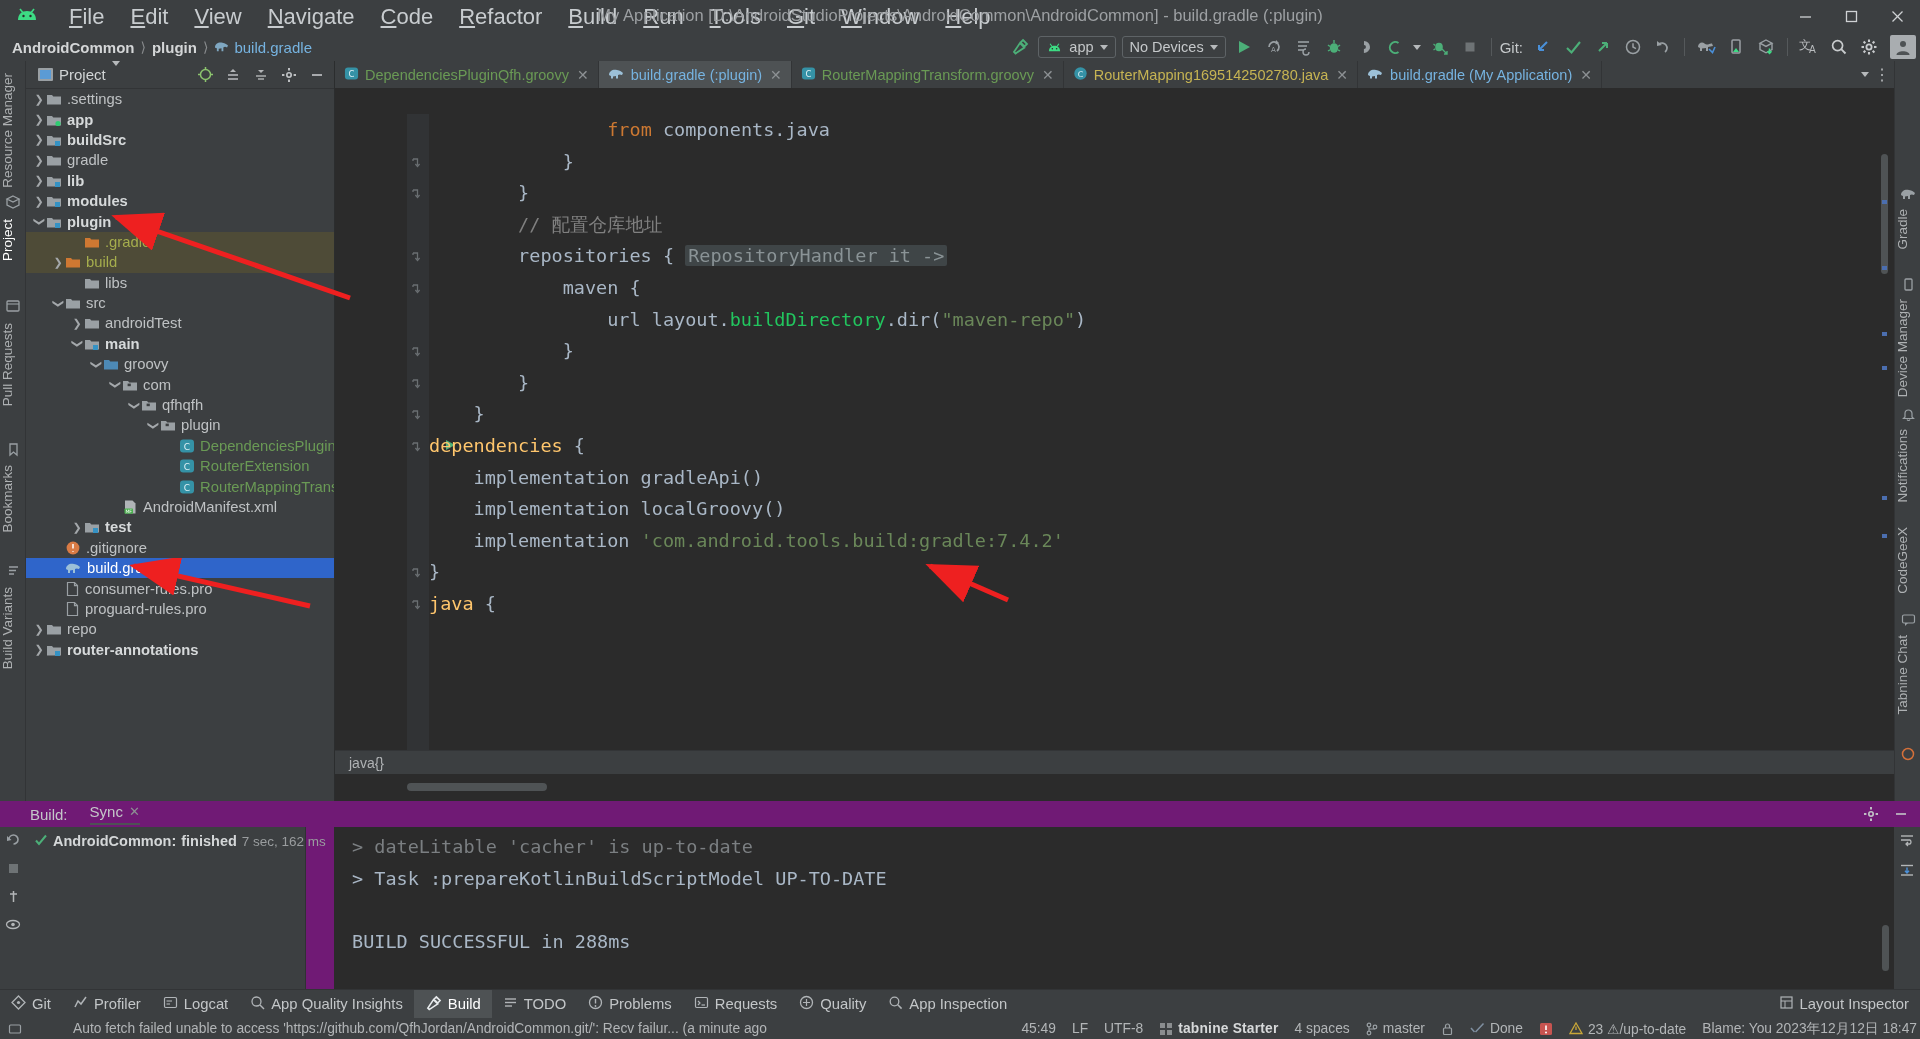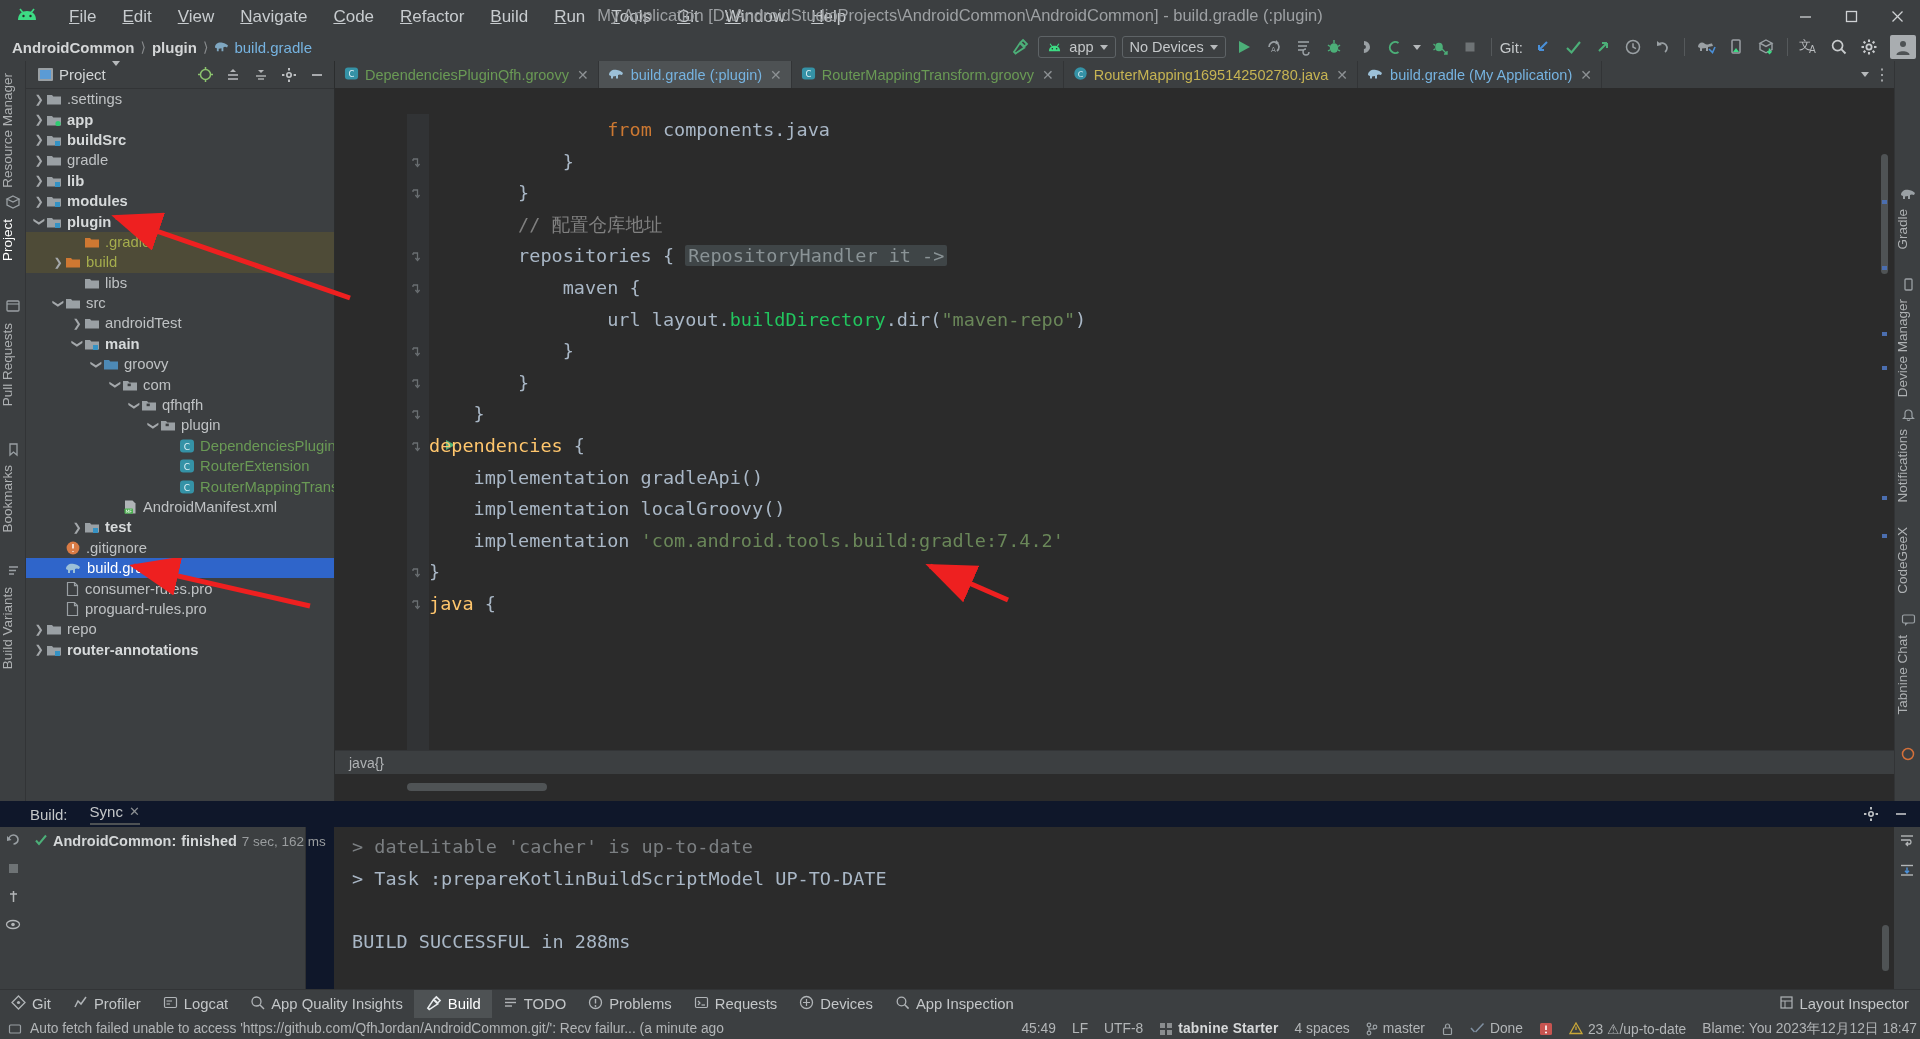--- a/index.html
+++ b/index.html
@@ -14,21 +14,21 @@
 
   
   .titlebar {
     position: absolute; top: 0; left: 0; width: 1920px; height: 33px;
     background: #3c3f41; display: flex; align-items: center;
   }
   .andro-logo { width: 26px; height: 26px; margin-left: 14px; position: relative; }
   .andro-logo svg { display: block; }
   .menubar { display: flex; align-items: center; margin-left: 16px; gap: 0px; }
   .menu-item {
-    font-size: 17px; color: #c8cccf; padding: 4px 13px; cursor: default;
+    font-size: 22px; color: #c8cccf; padding: 4px 13px; cursor: default;
     white-space: nowrap;
   }
   .menu-item u { text-decoration: underline; }
   .win-title {
     position: absolute; left: 0; width: 1920px; text-align: center;
     font-size: 16.5px; color: #9da0a3; top: 6px; pointer-events: none;
   }
   .win-buttons {
     position: absolute; right: 0; top: 0; height: 33px;
     display: flex; align-items: center;
@@ -192,21 +192,21 @@
   .hscrollwrap {
     position: absolute; bottom: 0px; left: 0; right: 0; height: 27px; background: #2b2b2b;
   }
   .hthumb {
     position: absolute; top: 9px; height: 8px; background: #4f5355; border-radius: 4px;
   }
 
   
   .buildpanel {
     position: absolute; top: 801px; left: 0; right: 0; height: 209px;
-    background: #0f172a;
+    background: #701a75;
   }
   .bp-header {
     height: 26px; display: flex; align-items: center; padding-left: 30px;
     font-size: 15px; color: #c4c7c9; position: relative;
   }
   .bp-header .btab {
     margin-left: 22px; display: flex; align-items: center; gap: 6px;
     padding-bottom: 3px; border-bottom: 2px solid #4e5254;
   }
   .bp-header .x { color: #8d9194; font-size: 13px; }
@@ -244,21 +244,21 @@
   .bw.active { background: #4e5254; color: #ffffff; }
   .bottombar .right { margin-left: auto; display: flex; align-items: center; }
 
   
   .statusbar {
     position: absolute; bottom: 0; left: 0; right: 0; height: 21px;
     background: #3c3f41; display: flex; align-items: center;
     font-size: 13.8px; color: #b2b5b7; white-space: nowrap;
   }
   .statusbar .si { display: flex; align-items: center; gap: 5px; padding: 0 8px; }
-  .sb-left { display: flex; align-items: center; flex: 0 0 auto; }
+  .sb-left { display: flex; align-items: center; flex: 0 0 auto; gap: 43px; }
   .sb-right { margin-left: auto; display: flex; align-items: center; }
   .tabnine { color: #d7d9da; font-weight: bold; letter-spacing: .2px; }
 
   
   .annot { position: absolute; pointer-events: none; }
 </style>
 </head>
 <body>
 
 <div id="app">
@@ -1162,21 +1162,21 @@
             <path d="M4 6 L6 8 L4 10" stroke="#b0b4b7" stroke-width="1.2" fill="none"></path>
             <line x1="7.5" y1="10" x2="11" y2="10" stroke="#b0b4b7" stroke-width="1.2"></line>
           </svg></span>
         <span>Requests</span>
       </div>
       <div class="bw">
         <span><svg width="15" height="15" viewBox="0 0 15 15">
             <circle cx="7.5" cy="7.5" r="6" fill="none" stroke="#b0b4b7" stroke-width="1.3"></circle>
             <path d="M4 7.5 L11 7.5 M7.5 4 L7.5 11" stroke="#b0b4b7" stroke-width="1.2"></path>
           </svg></span>
-        <span>Devices</span>
+        <span>Quality</span>
       </div>
       <div class="bw">
         <span><svg width="15" height="15" viewBox="0 0 15 15">
             <circle cx="6.5" cy="6.5" r="4.3" fill="none" stroke="#b0b4b7" stroke-width="1.3"></circle>
             <line x1="9.8" y1="9.8" x2="13.6" y2="13.6" stroke="#b0b4b7" stroke-width="1.5"></line>
           </svg></span>
         <span>App Inspection</span>
       </div>
       <div class="right">
         <div class="bw">

